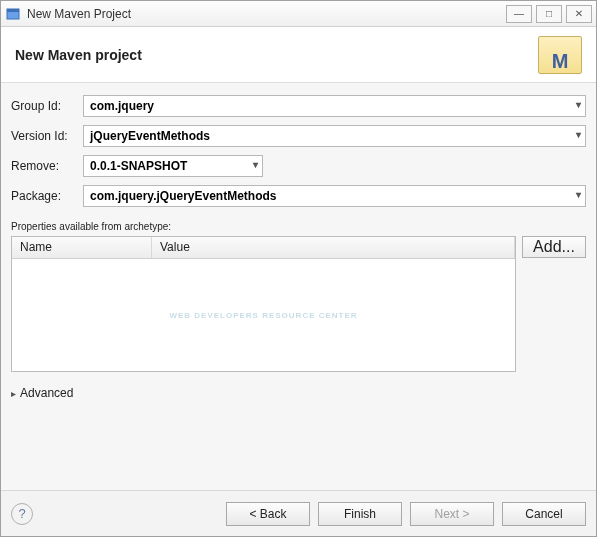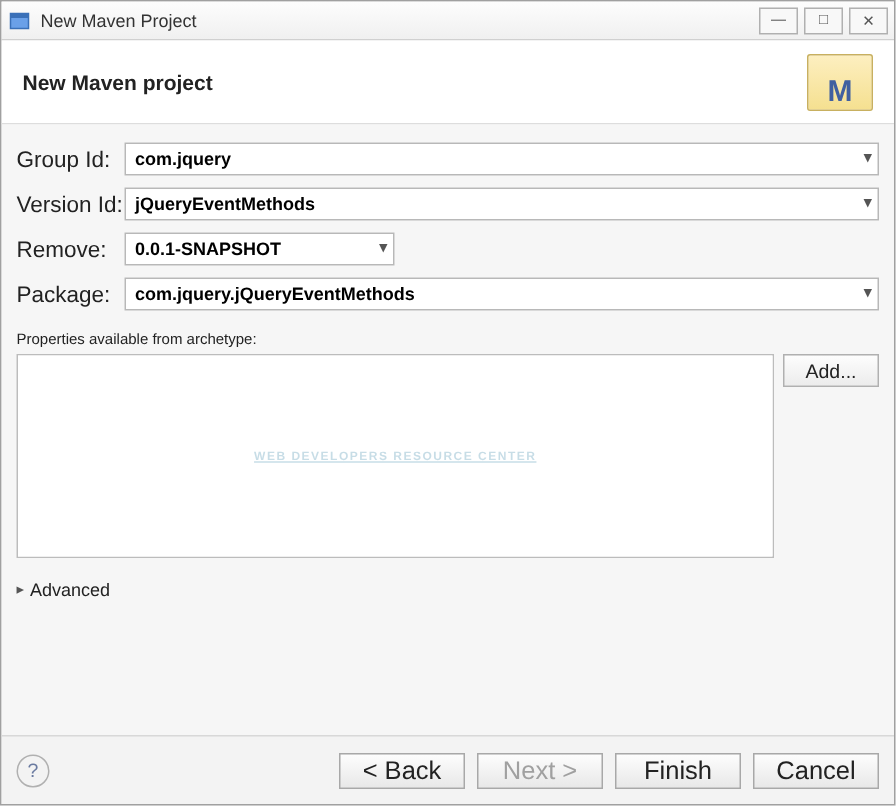--- a/index.html
+++ b/index.html
@@ -11,49 +11,49 @@
 .winbtns { display: flex; gap: 4px; }
 .winbtn { width: 26px; height: 18px; border: 1px solid #b0b0b0; background: #f8f8f8; display: flex; align-items: center; justify-content: center; font-size: 10px; color: #555; }
 
 .banner { height: 56px; display: flex; align-items: center; padding: 6px 14px; background: #fff; border-bottom: 1px solid #ddd; }
 .banner h1 { font-size: 14px; font-weight: bold; color: #222; flex: 1; }
 .banner .logo { width: 44px; height: 38px; border: 1px solid #c8b060; background: linear-gradient(#fdefc0,#f5e090); display: flex; align-items: flex-end; justify-content: center; font-size: 20px; font-weight: bold; color: #4060a0; border-radius: 2px; }
 
 .content { flex: 1; background: #f6f6f6; padding: 12px 10px 4px 10px; display: flex; flex-direction: column; }
 
 .row { display: flex; align-items: center; margin-bottom: 8px; }
-.row label { width: 72px; font-size: 15px; color: #222; }
+.row label { width: 72px; font-size: 12px; color: #222; }
 .combo, .txt { height: 22px; border: 1px solid #b8b8b8; background: #fff; font-size: 12px; padding: 0 6px; display: flex; align-items: center; position: relative; }
 .combo { flex: 1; font-weight: bold; }
 .combo.short { flex: 0 0 180px; text-align: center; }
 .combo .arrow { position: absolute; right: 4px; top: 3px; color: #555; font-size: 10px; }
 
 .sect { font-size: 10px; color: #222; margin: 6px 0 4px 0; }
 
 .proprow { display: flex; gap: 6px; }
 .table { flex: 1; border: 1px solid #bcbcbc; background: #fff; height: 136px; display: flex; flex-direction: column; }
 .thead { display: flex; background: linear-gradient(#fbfbfb,#ececec); border-bottom: 1px solid #d0d0d0; height: 22px; }
 .th { font-size: 12px; color: #222; padding: 3px 8px; border-right: 1px solid #d8d8d8; }
 .th.c1 { width: 140px; }
 .th.c2 { flex: 1; }
 .tbody { flex: 1; position: relative; background: #fff; }
 .wm { position: absolute; top: 50%; left: 50%; transform: translate(-50%,-50%); opacity: 0.3; font-size: 18px; font-weight: bold; color: #2a7a5a; text-align: center; pointer-events: none; white-space: nowrap; }
-.wm small { display: block; font-size: 8px; color: #4a90b0; letter-spacing: 1px; text-decoration: underline; }
+.wm small { display: block; font-size: 8px; color: #4a90b0; letter-spacing: 1px; }
 
 .sidebtns { display: flex; flex-direction: column; gap: 4px; width: 64px; }
-.sbtn { height: 22px; border: 1px solid #b0b0b0; background: linear-gradient(#fdfdfd,#ececec); font-size: 13px; color: #222; display: flex; align-items: center; justify-content: center; }
+.sbtn { height: 22px; border: 1px solid #b0b0b0; background: linear-gradient(#fdfdfd,#ececec); font-size: 16px; color: #222; display: flex; align-items: center; justify-content: center; }
 .sbtn.dis { color: #a0a0a0; }
 
 .adv { margin-top: 14px; font-size: 12px; color: #222; display: flex; align-items: center; gap: 4px; cursor: pointer; }
 .adv .tri { font-size: 10px; color: #555; }
 
 .footer { height: 46px; border-top: 1px solid #d8d8d8; background: #f3f3f3; display: flex; align-items: center; padding: 0 10px; gap: 8px; }
 .help { width: 22px; height: 22px; border: 1px solid #b0b0b0; border-radius: 50%; display: flex; align-items: center; justify-content: center; color: #6a7aa0; font-size: 13px; }
 .spacer { flex: 1; }
-.fbtn { width: 84px; height: 24px; border: 1px solid #a8a8a8; background: linear-gradient(#fdfdfd,#e8e8e8); font-size: 17px; color: #222; display: flex; align-items: center; justify-content: center; }
+.fbtn { width: 84px; height: 24px; border: 1px solid #a8a8a8; background: linear-gradient(#fdfdfd,#e8e8e8); font-size: 12px; color: #222; display: flex; align-items: center; justify-content: center; }
 .fbtn.dis { color: #a0a0a0; }
 </style>
 </head>
 <body>
 
 <div class="titlebar">
   <span class="ic">
     <svg viewBox="0 0 16 16">
         <rect x="2" y="3" width="12" height="10" fill="#6aa0e8" stroke="#3a70b8"></rect>
         <rect x="2" y="3" width="12" height="3" fill="#3a70b8"></rect>
@@ -105,20 +105,24 @@
     <div class="combo">
       <span>com.jquery.jQueryEventMethods</span>
       <span class="arrow">▾</span>
     </div>
   </div>
 
   <div class="sect">Properties available from archetype:</div>
 
   <div class="proprow">
     <div class="table">
+      <div class="thead">
+        <div class="th c1">Name</div>
+        <div class="th c2">Value</div>
+      </div>
       <div class="tbody">
         <div class="wm">
           <small>WEB DEVELOPERS RESOURCE CENTER</small>
         </div>
       </div>
     </div>
     <div class="sidebtns">
       <div class="sbtn">Add...</div>
     </div>
   </div>
@@ -127,16 +131,16 @@
     <span class="tri">▸</span>
     <span>Advanced</span>
   </div>
 
 </div>
 
 <div class="footer">
   <div class="help">?</div>
   <div class="spacer"></div>
   <div class="fbtn">&lt; Back</div>
+  <div class="fbtn">Finish</div>
   <div class="fbtn dis">Next &gt;</div>
-  <div class="fbtn">Finish</div>
   <div class="fbtn">Cancel</div>
 </div>
 
 </body></html>

